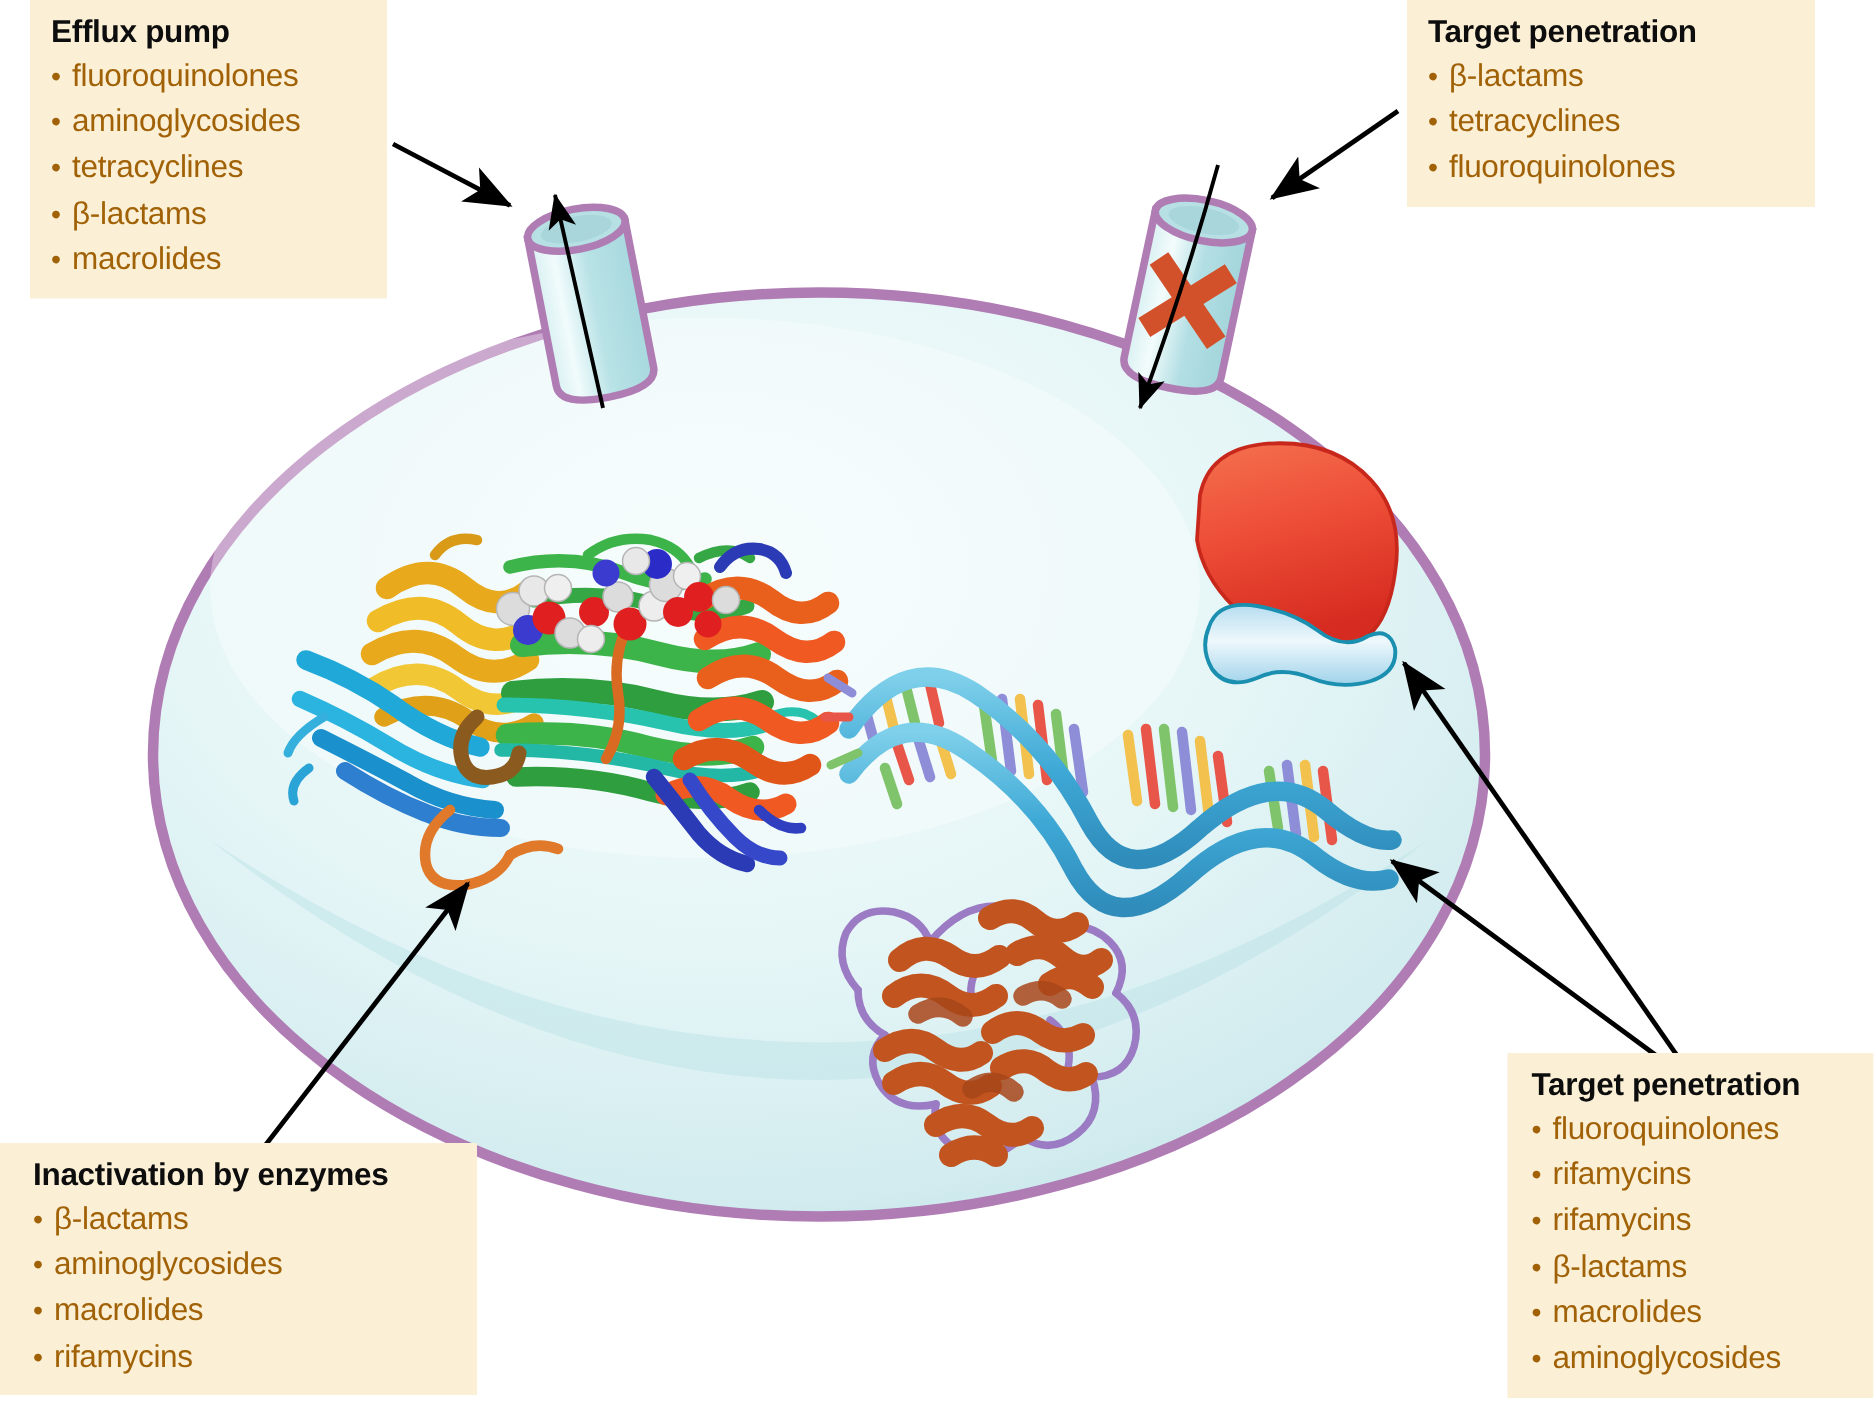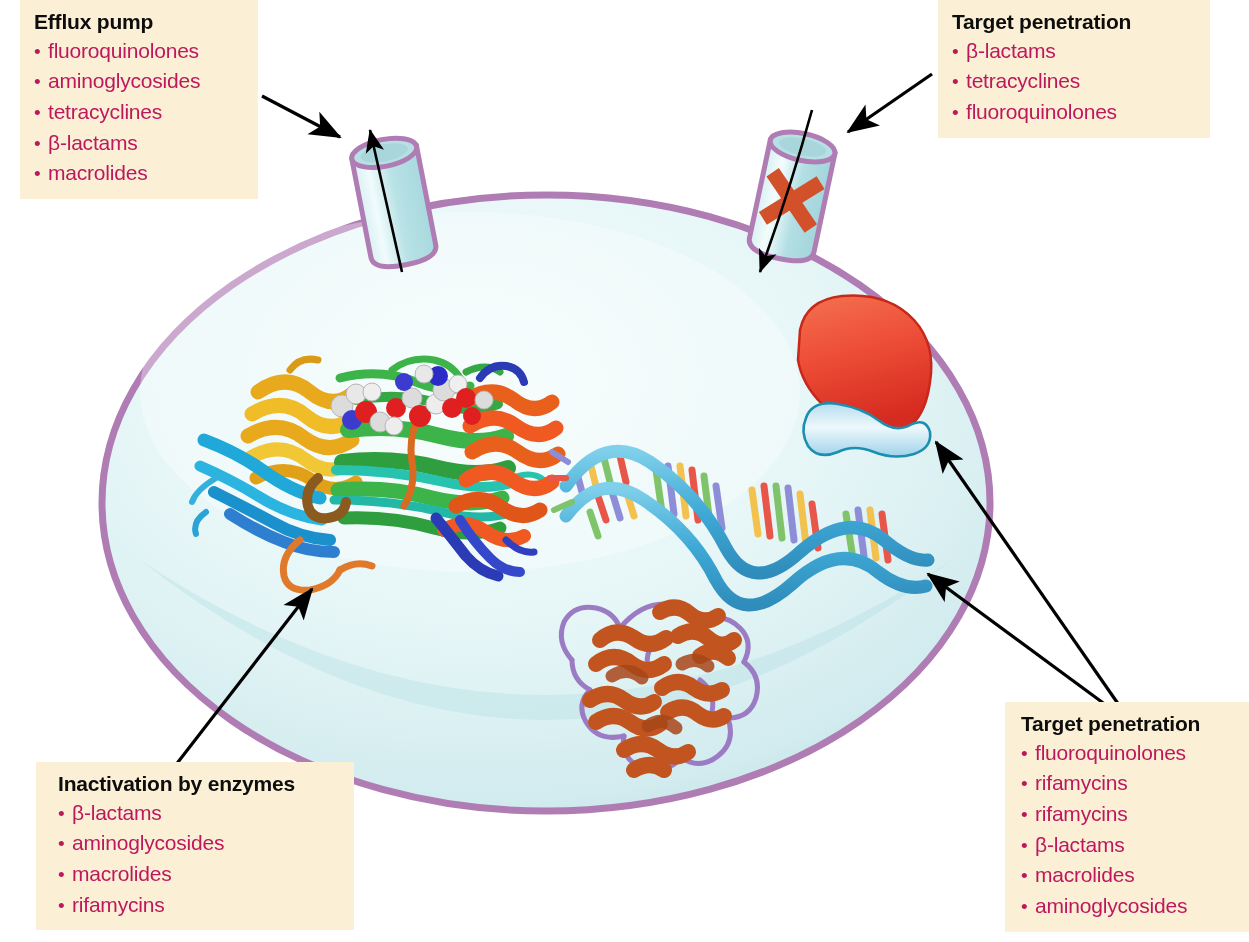--- a/index.html
+++ b/index.html
@@ -24,35 +24,35 @@
     line-height:1.32;
     white-space:nowrap;
   }
   .label-box ul{
     list-style:none;
     margin:0;
     padding:0;
   }
   .label-box li{
     font-size:21px;
-    color:#be185d;
+    color:#a16207;
     line-height:1.46;
     white-space:nowrap;
     letter-spacing:-0.2px;
   }
   .label-box li::before{
     content:"\2022";
     display:inline-block;
     width:14px;
     font-size:19px;
   }
 
   #box-efflux{left:20px;top:0px;width:238px;}
   #box-blocked{left:938px;top:0px;width:272px;}
-  #box-inactivation{left:0px;top:762px;width:318px;padding-left:22px;margin-left:36px;}
+  #box-inactivation{left:0px;top:762px;width:318px;padding-left:22px;}
   #box-target{left:1005px;top:702px;width:244px;padding-left:16px;}
 
   
   #scene{position:absolute;left:0;top:0;width:1249px;height:942px;z-index:10;}
 </style>
 </head>
 <body>
 
 <div id="stage">
 

